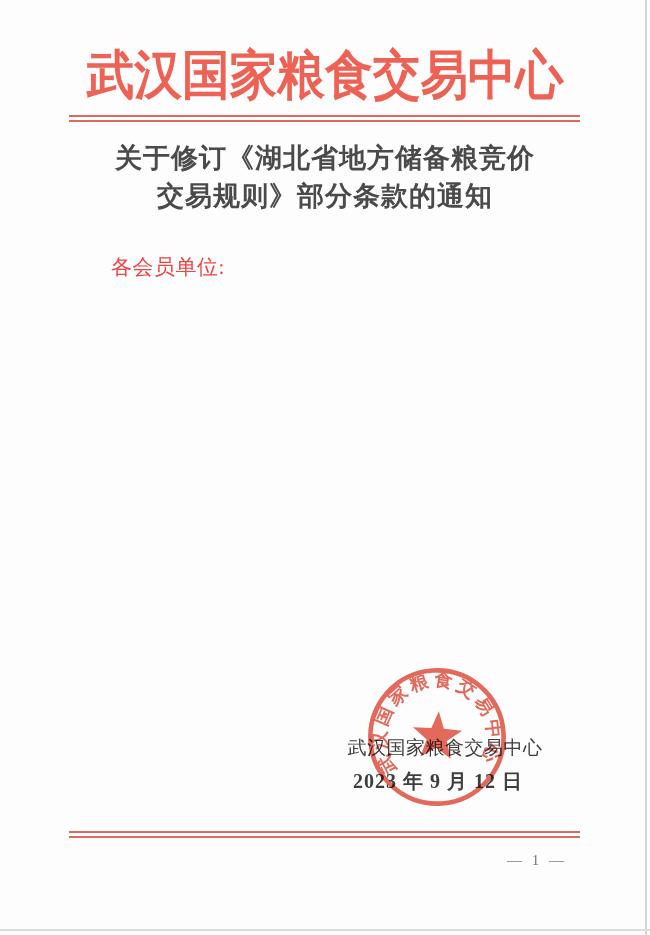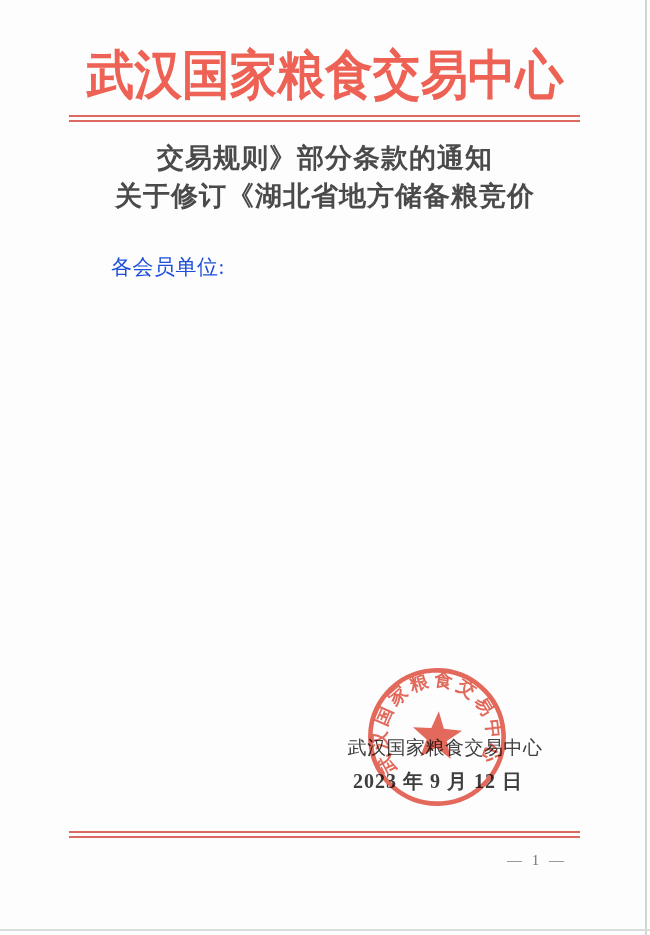--- a/index.html
+++ b/index.html
@@ -69,21 +69,21 @@
     letter-spacing: 1px;
   }
   
   .body-text {
     position: absolute;
     top: 250px;
     left: 69px;
     width: 508px;
     font-size: 21px;
     line-height: 34px;
-    color: #1d4ed8;
+    color: #ef4444;
     letter-spacing: 0.5px;
     text-align: justify;
   }
   .body-text p {
     margin: 0;
     text-indent: 2em;
   }
   .salutation {
     text-indent: 0;
   }
@@ -144,22 +144,22 @@
 <div class="page">
 
   <div class="scan-edge-right"></div>
   <div class="scan-edge-bottom"></div>
 
   <div class="org-header">武汉国家粮食交易中心</div>
 
   <div class="double-rule rule-top"></div>
 
   <div class="doc-title">
+    <div>关于修订《湖北省地方储备粮竞价</div>
     <div>交易规则》部分条款的通知</div>
-    <div>关于修订《湖北省地方储备粮竞价</div>
   </div>
 
   <div class="body-text">
     <p class="salutation">各会员单位:</p>
   </div>
 
   <div class="sig-org">武汉国家粮食交易中心</div>
 
   <div class="sig-date">2023 年 9 月 12 日</div>
 

